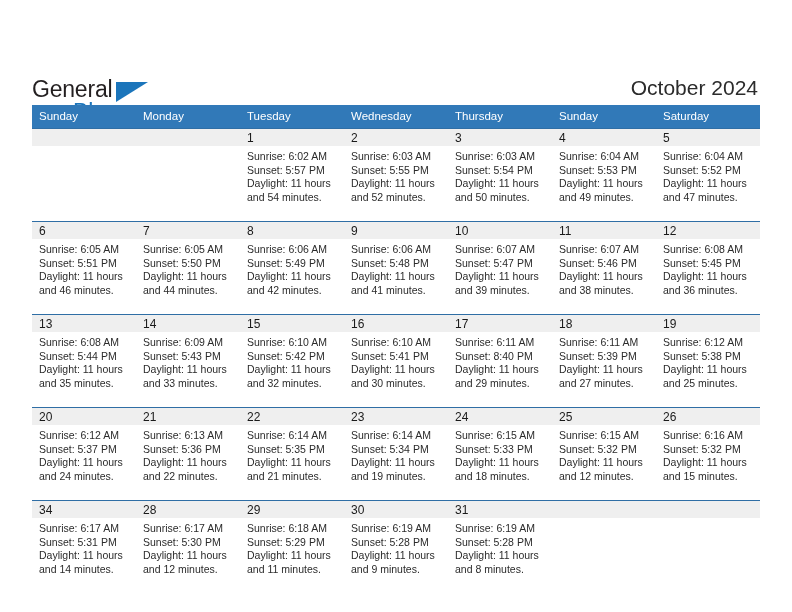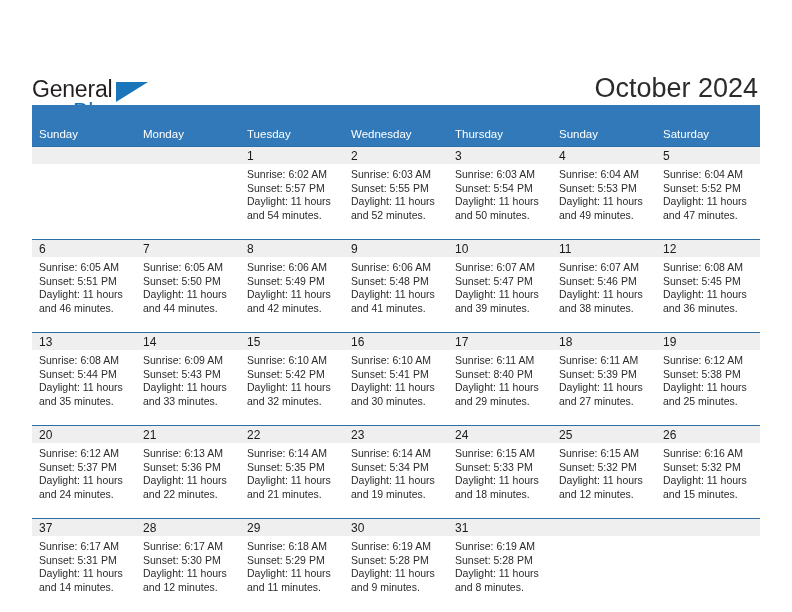--- a/index.html
+++ b/index.html
@@ -61,21 +61,21 @@
     color: #1b75bb;
     font-family: "Liberation Sans", sans-serif;
   }
   .title-block {
     position: absolute;
     right: 34px;
     top: 32px;
     text-align: right;
   }
   .cal-title {
-    font-size: 27px;
+    font-size: 21px;
     color: #2b2b2b;
     line-height: 32px;
     font-weight: normal;
     margin: 0;
   }
   .cal-subtitle {
     font-size: 14.5px;
     color: #2b2b2b;
     line-height: 20px;
     margin: 6px 0 0 0;
@@ -91,21 +91,21 @@
     width: 728px;
     border-collapse: collapse;
     table-layout: fixed;
   }
   .calendar th {
     background: #3179b8;
     color: #ffffff;
     font-size: 11.5px;
     font-weight: normal;
     text-align: left;
-    padding: 23px 0 6px 7px;
+    padding: 5px 0 6px 7px;
     height: 12px;
     border: none;
   }
   .calendar td {
     vertical-align: top;
     padding: 0;
     border: none;
     border-top: 1.5px solid #2f6ea5;
     height: 92px;
     width: 104px;
@@ -479,21 +479,21 @@
                 <div>Sunset: 5:32 PM</div>
                 <div>Daylight: 11 hours</div>
                 <div>and 15 minutes.</div>
               </div>
             </div>
           </td>
         </tr>
         <tr class="week-row">
           <td>
             <div class="daycell">
-              <div class="daynum-band">37</div>
+              <div class="daynum-band">34</div>
               <div class="day-info">
                 <div>Sunrise: 6:17 AM</div>
                 <div>Sunset: 5:31 PM</div>
                 <div>Daylight: 11 hours</div>
                 <div>and 14 minutes.</div>
               </div>
             </div>
           </td>
           <td>
             <div class="daycell">

